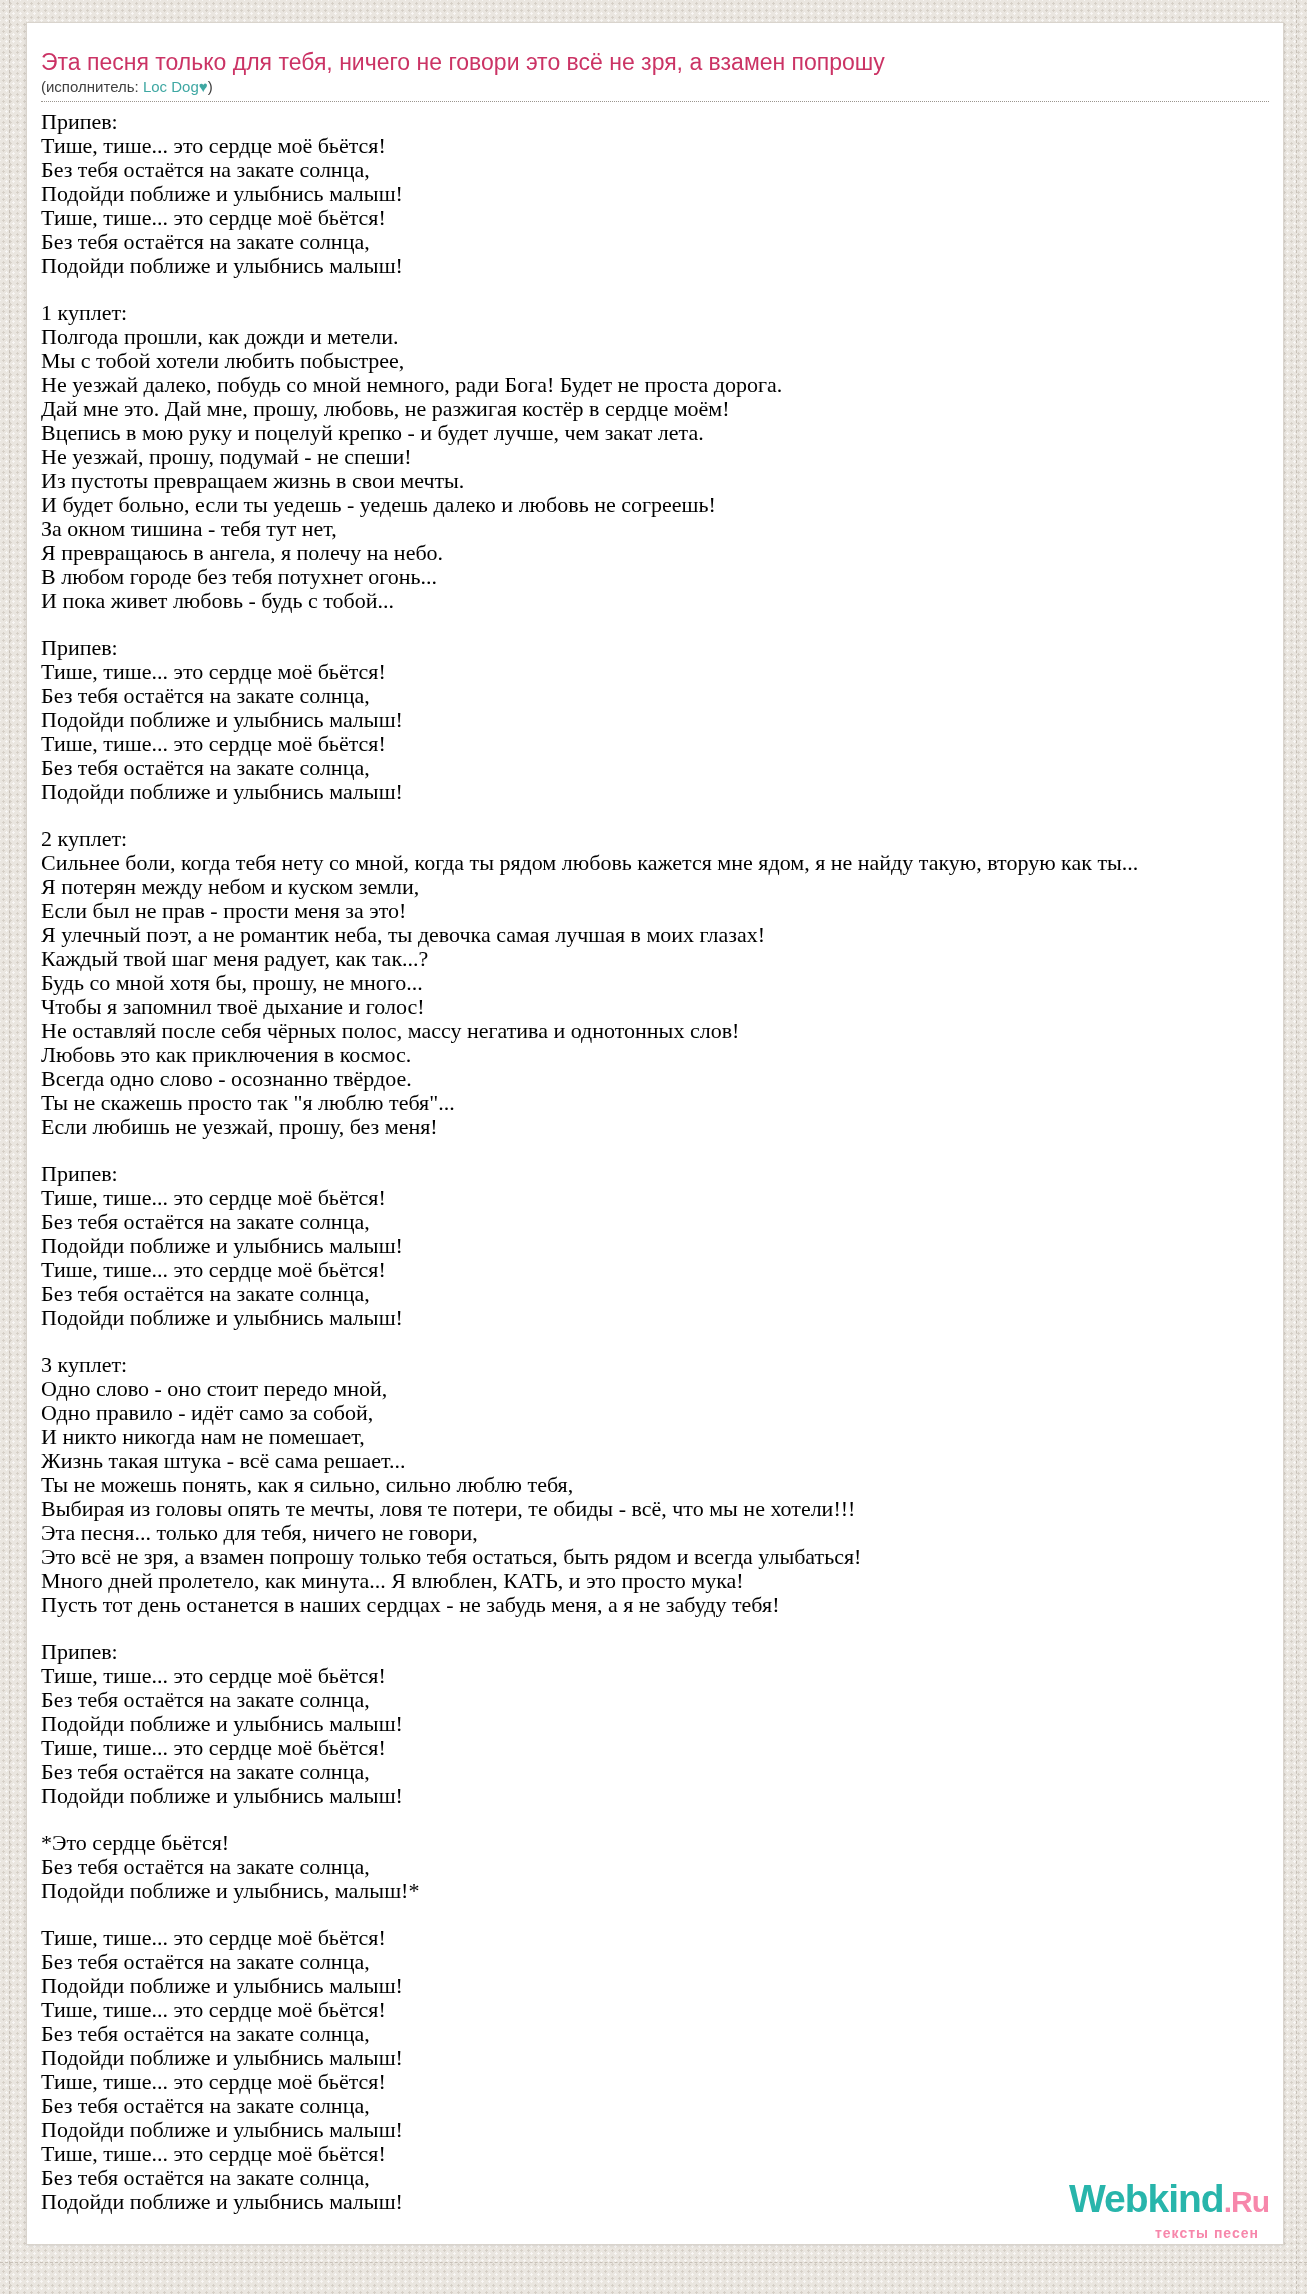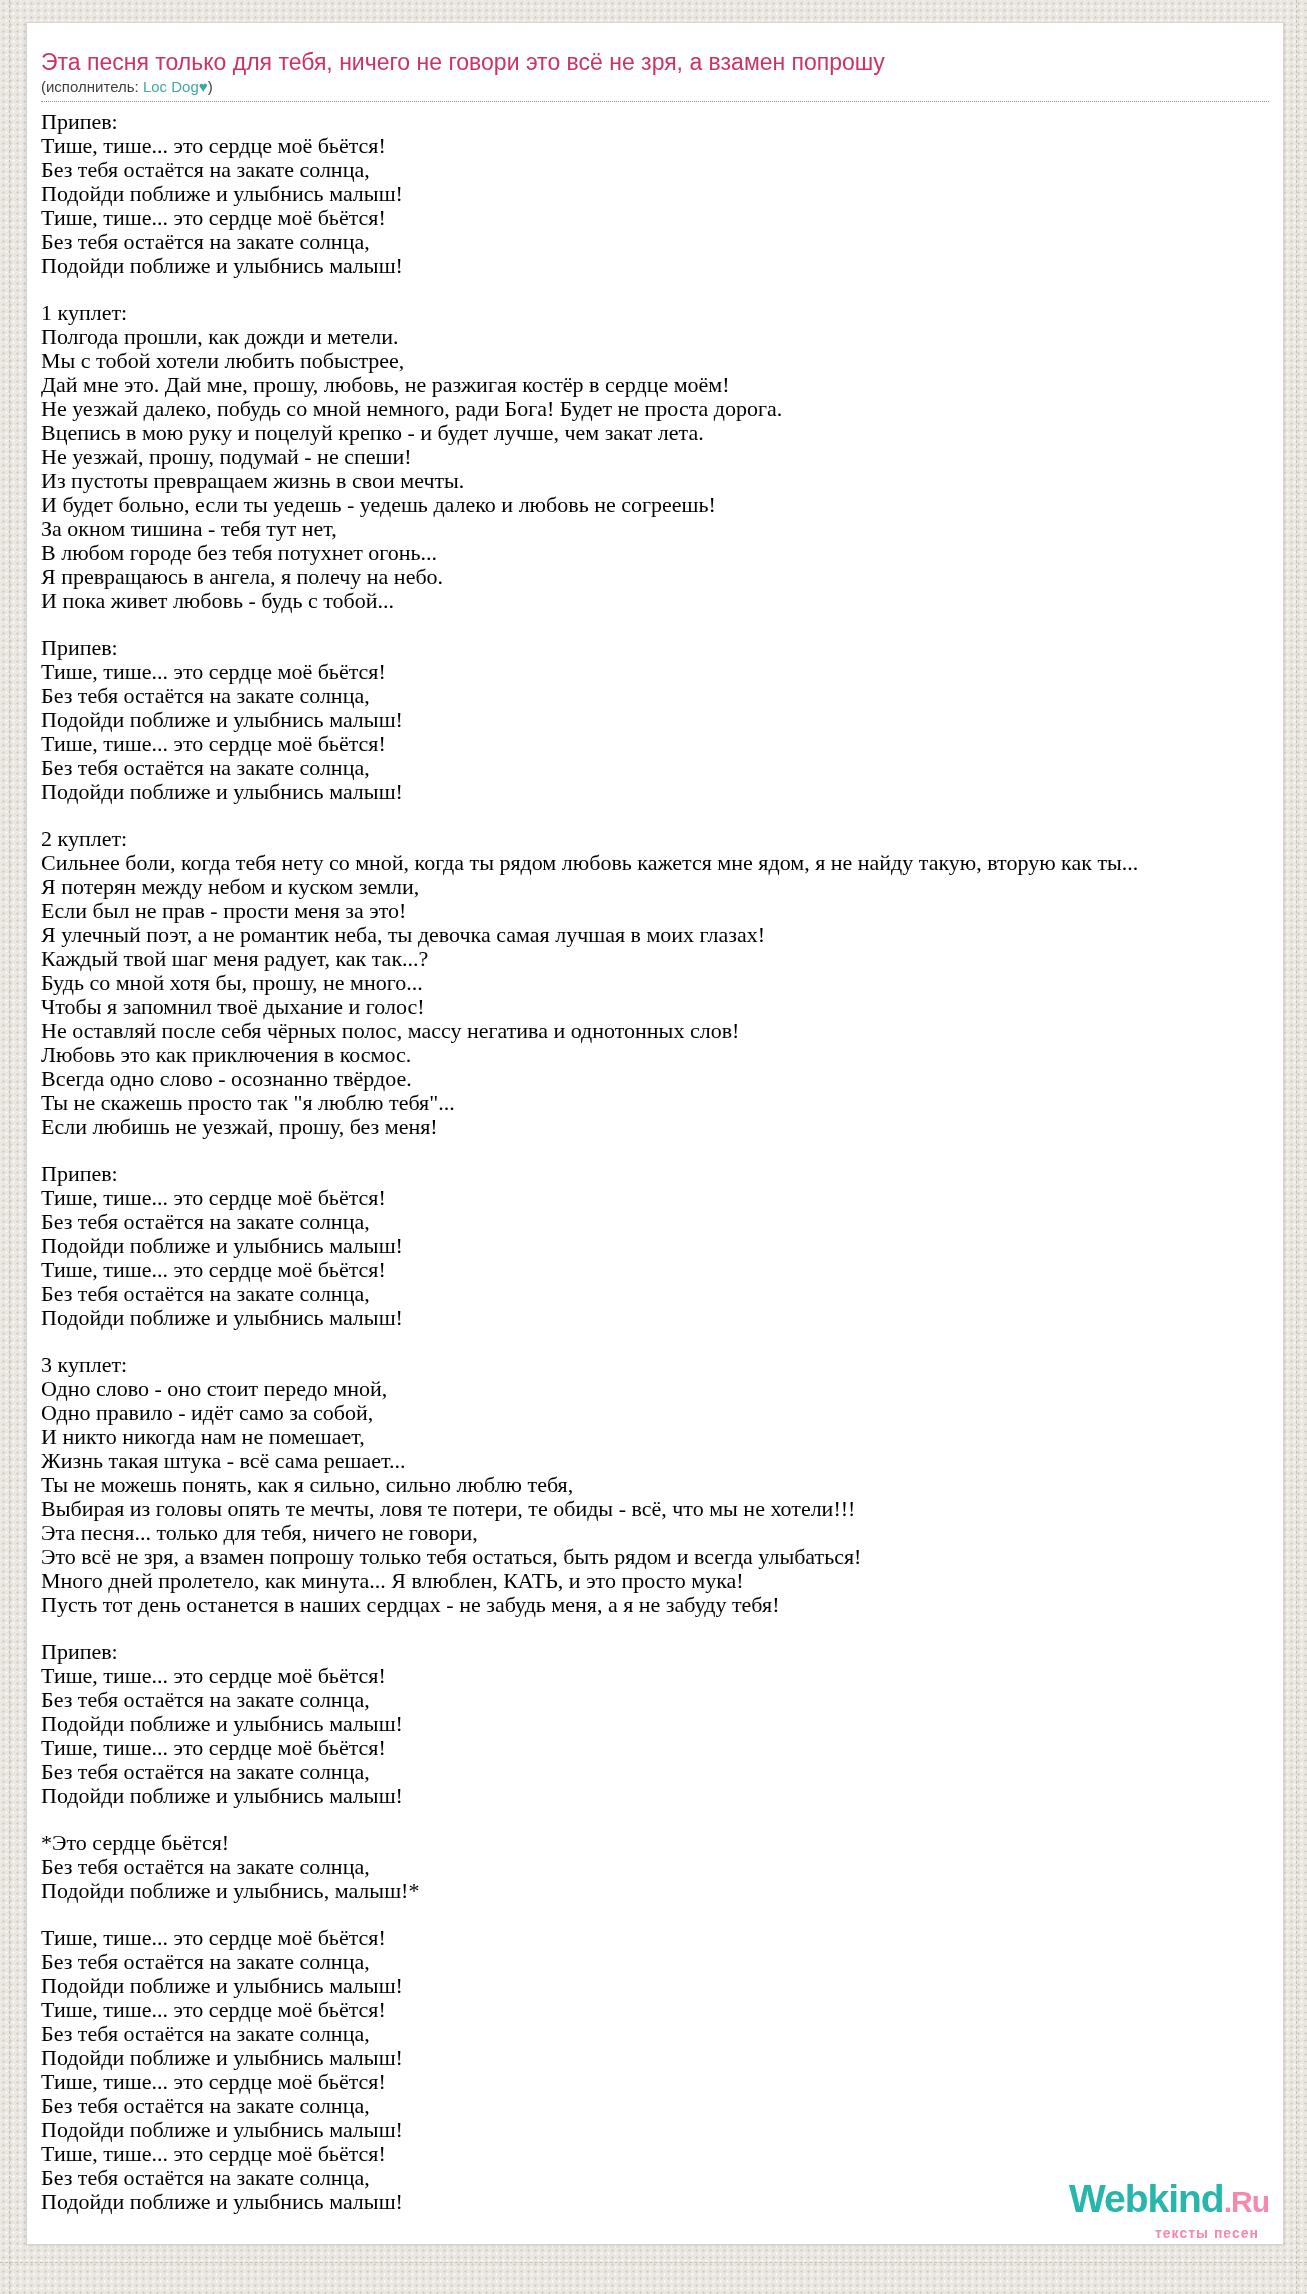--- a/index.html
+++ b/index.html
@@ -109,29 +109,29 @@
         <div class="lyric-line">Без тебя остаётся на закате солнца,</div>
         <div class="lyric-line">Подойди поближе и улыбнись малыш!</div>
         <div class="lyric-line">Тише, тише... это сердце моё бьётся!</div>
         <div class="lyric-line">Без тебя остаётся на закате солнца,</div>
         <div class="lyric-line">Подойди поближе и улыбнись малыш!</div>
       </div>
       <div class="lyric-block">
         <div class="lyric-line">1 куплет:</div>
         <div class="lyric-line">Полгода прошли, как дожди и метели.</div>
         <div class="lyric-line">Мы с тобой хотели любить побыстрее,</div>
+        <div class="lyric-line">Не уезжай далеко, побудь со мной немного, ради Бога! Будет не проста дорога.</div>
         <div class="lyric-line">Дай мне это. Дай мне, прошу, любовь, не разжигая костёр в сердце моём!</div>
-        <div class="lyric-line">Не уезжай далеко, побудь со мной немного, ради Бога! Будет не проста дорога.</div>
         <div class="lyric-line">Вцепись в мою руку и поцелуй крепко - и будет лучше, чем закат лета.</div>
         <div class="lyric-line">Не уезжай, прошу, подумай - не спеши!</div>
         <div class="lyric-line">Из пустоты превращаем жизнь в свои мечты.</div>
         <div class="lyric-line">И будет больно, если ты уедешь - уедешь далеко и любовь не согреешь!</div>
         <div class="lyric-line">За окном тишина - тебя тут нет,</div>
+        <div class="lyric-line">Я превращаюсь в ангела, я полечу на небо.</div>
         <div class="lyric-line">В любом городе без тебя потухнет огонь...</div>
-        <div class="lyric-line">Я превращаюсь в ангела, я полечу на небо.</div>
         <div class="lyric-line">И пока живет любовь - будь с тобой...</div>
       </div>
       <div class="lyric-block">
         <div class="lyric-line">Припев:</div>
         <div class="lyric-line">Тише, тише... это сердце моё бьётся!</div>
         <div class="lyric-line">Без тебя остаётся на закате солнца,</div>
         <div class="lyric-line">Подойди поближе и улыбнись малыш!</div>
         <div class="lyric-line">Тише, тише... это сердце моё бьётся!</div>
         <div class="lyric-line">Без тебя остаётся на закате солнца,</div>
         <div class="lyric-line">Подойди поближе и улыбнись малыш!</div>

